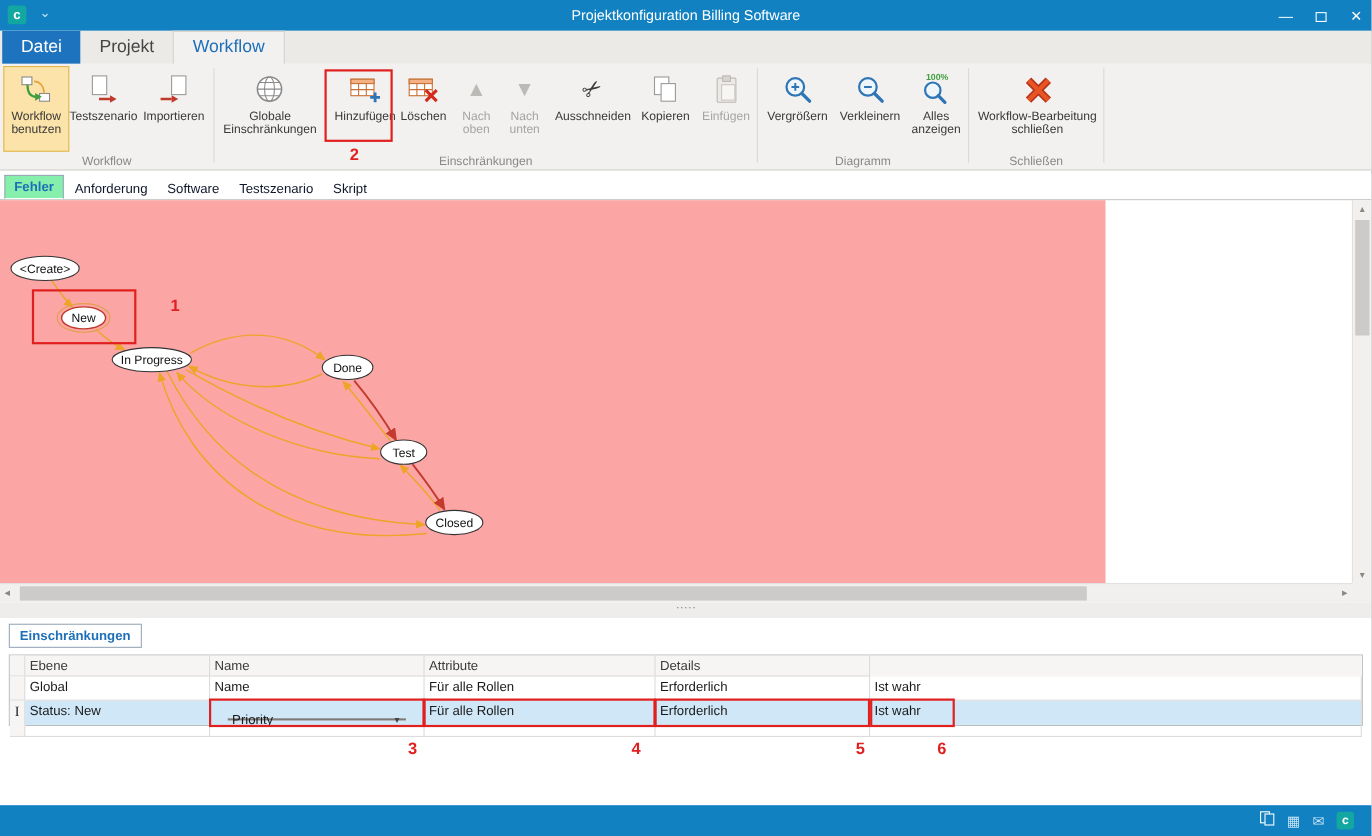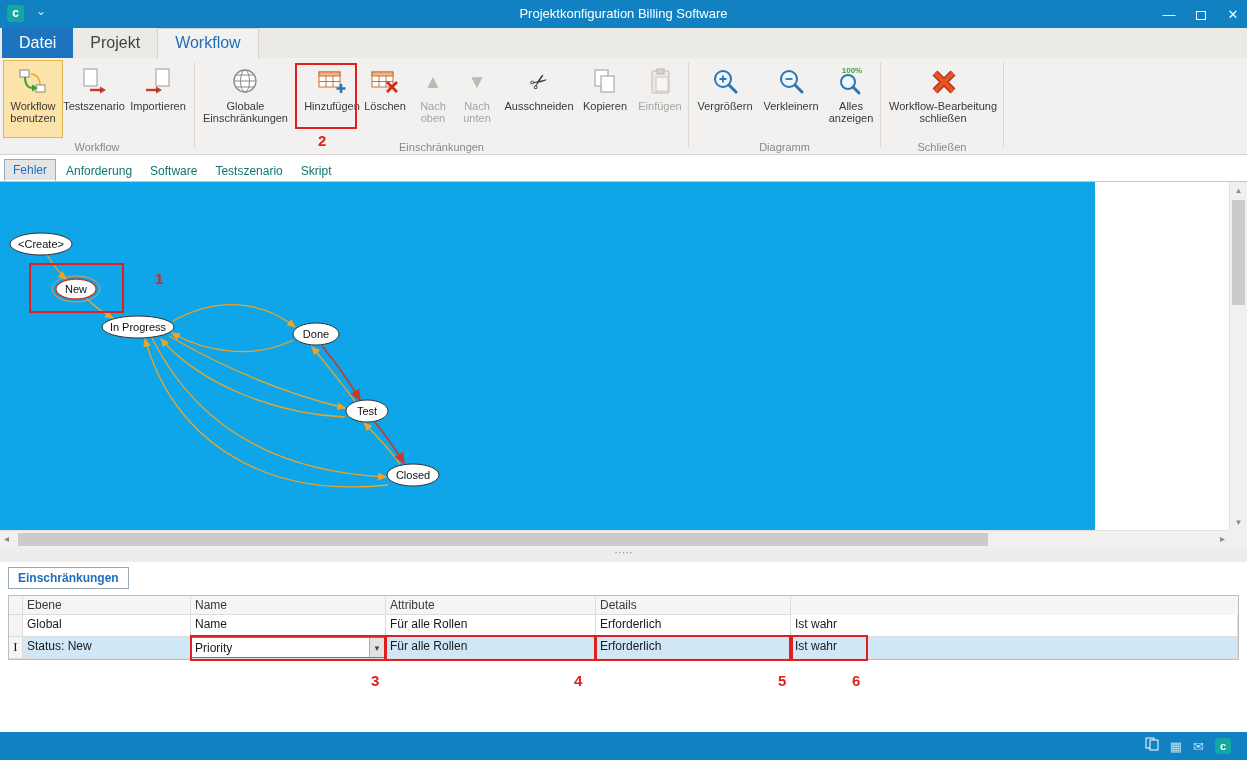--- a/index.html
+++ b/index.html
@@ -33,25 +33,25 @@
   .rbtn.dis{color:#a6a4a2}
   .ricon{height:34px;display:flex;align-items:center;justify-content:center}
   .rlabel{margin-top:2px}
   .iconch{font-size:19px;line-height:19px;color:#3a3a3a}
   .iconch.gray{color:#bcbab7}
   .scis{display:inline-block;transform:rotate(-35deg);font-size:21px}
 
   
   .doctabs{position:absolute;left:0;top:158px;width:100%;height:24px;background:#fff;border-bottom:1px solid #c8c6c4;
            display:flex;align-items:flex-end;padding-left:4px;gap:2px}
-  .dtab{font-size:12px;color:#0f766e;padding:3px 8px}
-  .dtab.active{color:#1d6fb8;font-weight:normal;border:1px solid #9aa8b8;border-bottom:1px solid #fff;background:#e5e5e5}
-
-  
-  .canvas{position:absolute;left:0;top:182px;width:1095px;height:348px;background:#0ea5e9}
+  .dtab{font-size:12px;color:#0f172a;padding:3px 8px}
+  .dtab.active{color:#1d6fb8;font-weight:bold;border:1px solid #9aa8b8;border-bottom:1px solid #fff;background:#86efac}
+
+  
+  .canvas{position:absolute;left:0;top:182px;width:1005px;height:348px;background:#fca5a5}
   .diagram text{font-family:"Liberation Sans",sans-serif;fill:#111}
   .vscroll{position:absolute;left:1229px;top:182px;width:18px;height:348px;background:#f1f0ef;border-left:1px solid #e3e1df}
   .vthumb{position:absolute;left:2px;top:18px;width:13px;height:105px;background:#cdcbc9}
   .sarrow{position:absolute;font-size:9px;color:#8a8886;width:100%;text-align:center}
   .hscroll{position:absolute;left:0;top:530px;width:1229px;height:18px;background:#f1f0ef;border-top:1px solid #e3e1df}
   .hthumb{position:absolute;left:18px;top:2px;width:970px;height:13px;background:#cdcbc9}
   .harrow{position:absolute;top:2px;font-size:10px;color:#8a8886}
   .corner{position:absolute;left:1229px;top:530px;width:18px;height:18px;background:#f1f0ef}
 
   
@@ -62,21 +62,21 @@
   .panel{position:absolute;left:0;top:562px;width:100%;height:170px;background:#fff}
   .ptab{position:absolute;left:8px;top:5px;padding:3px 9px;font-size:12px;color:#1d6fb8;font-weight:bold;
         border:1px solid #9aa8b8;background:#fff}
   .grid{position:absolute;left:8px;top:33px;width:1231px;border:1px solid #bdbdbd;font-size:12px;background:#fff}
   .grow{display:grid;grid-template-columns:14px 168px 195px 210px 195px 1fr;height:22px}
   .grow.ghead{height:19px;background:#f6f5f3;color:#3a3a3a}
   .gcell{border-right:1px solid #dcdcdc;border-bottom:1px solid #dcdcdc;padding:2px 4px;overflow:hidden;white-space:nowrap}
   .grow.selected{background:#cfe7f7}
   .rowhdr{padding:2px 1px;text-align:center;background:#f6f5f3}
   .ibeam{font-family:"Liberation Serif",serif;font-size:13px;line-height:15px}
-  .combo-cell{padding:0}
+  .combo-cell{padding:16px}
   .combo{display:flex;align-items:center;justify-content:space-between;height:100%;border:1px solid #7a7a7a;background:#fff;padding-left:3px}
   .combo-btn{width:15px;height:100%;background:#e3e1df;border-left:1px solid #aaa;display:flex;align-items:center;justify-content:center;font-size:9px;color:#444}
 
   
   .ann-box{position:absolute;border:2px solid #e01f1f;z-index:40}
   .ann-num{position:absolute;color:#e01f1f;font-size:15px;font-weight:bold;z-index:40}
 
   
   .statusbar{position:absolute;left:0;top:732px;width:100%;height:28px;background:#1181c2}
   .sb-icons{position:absolute;right:16px;top:0;height:28px;display:flex;align-items:center;gap:11px}

